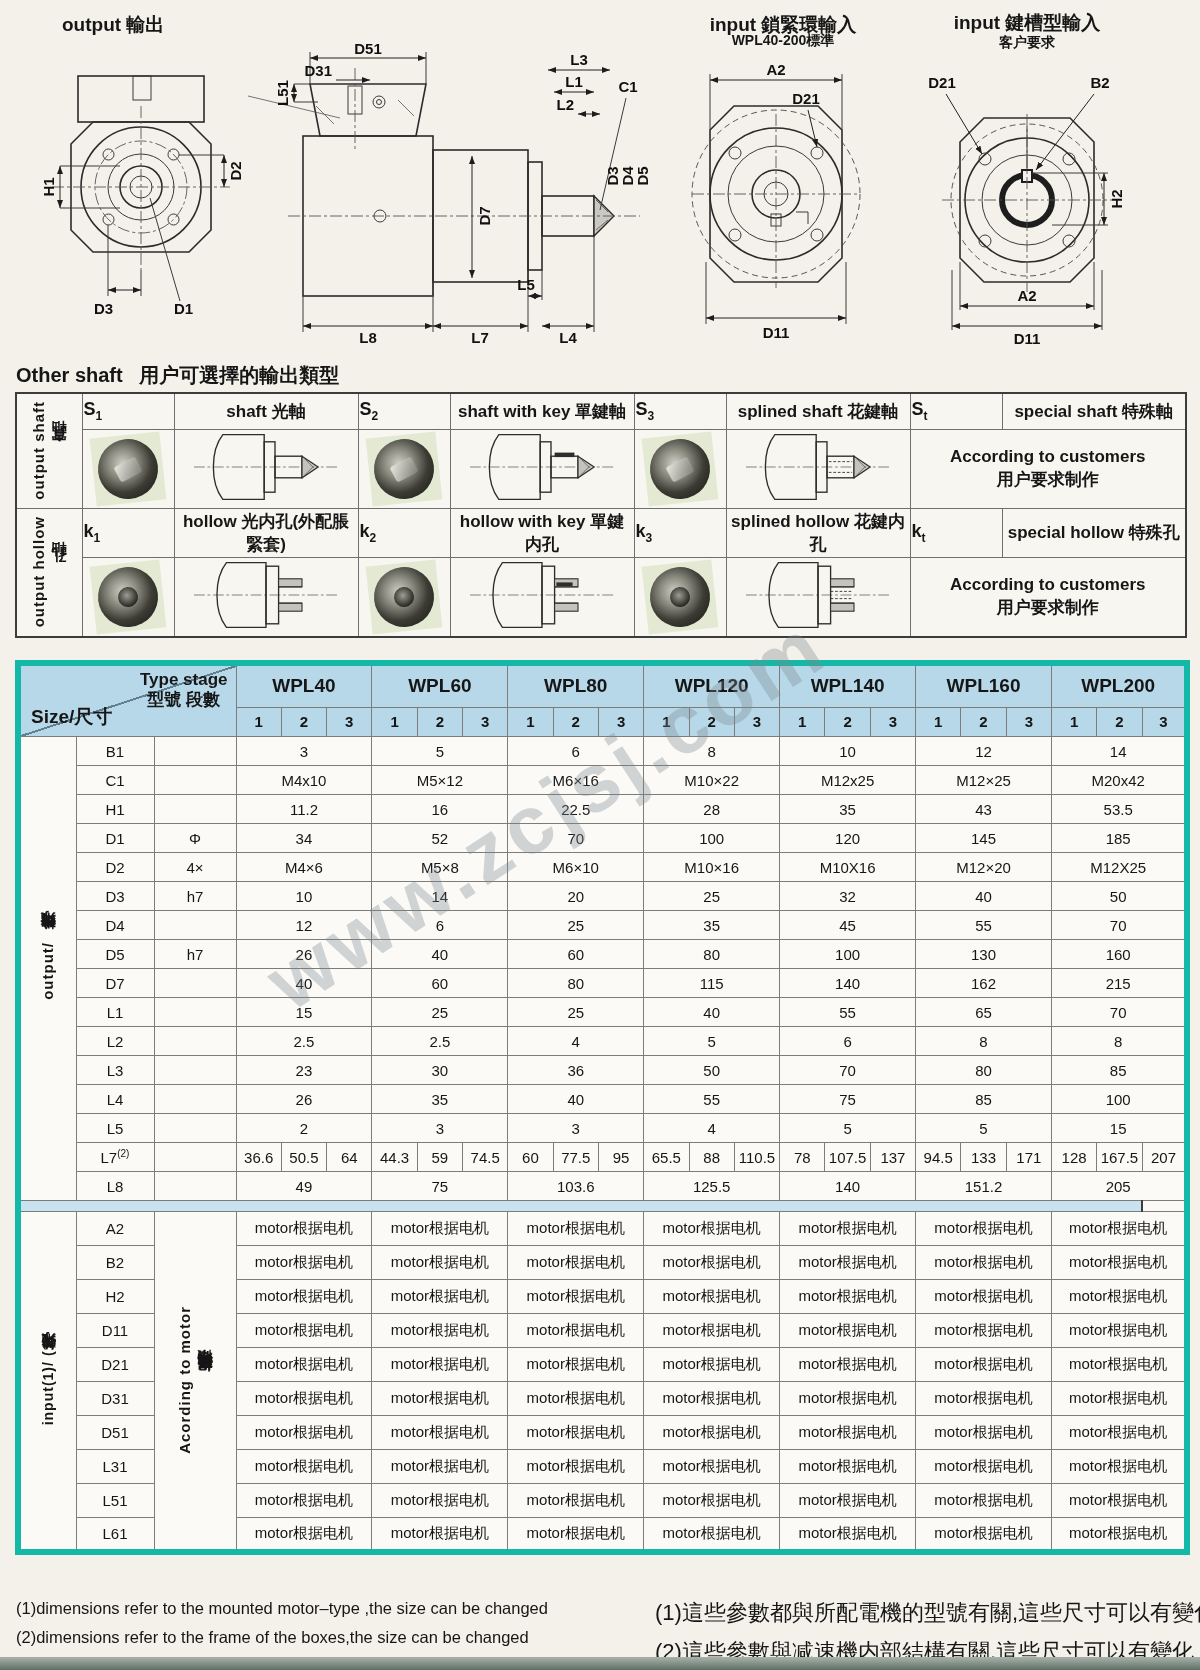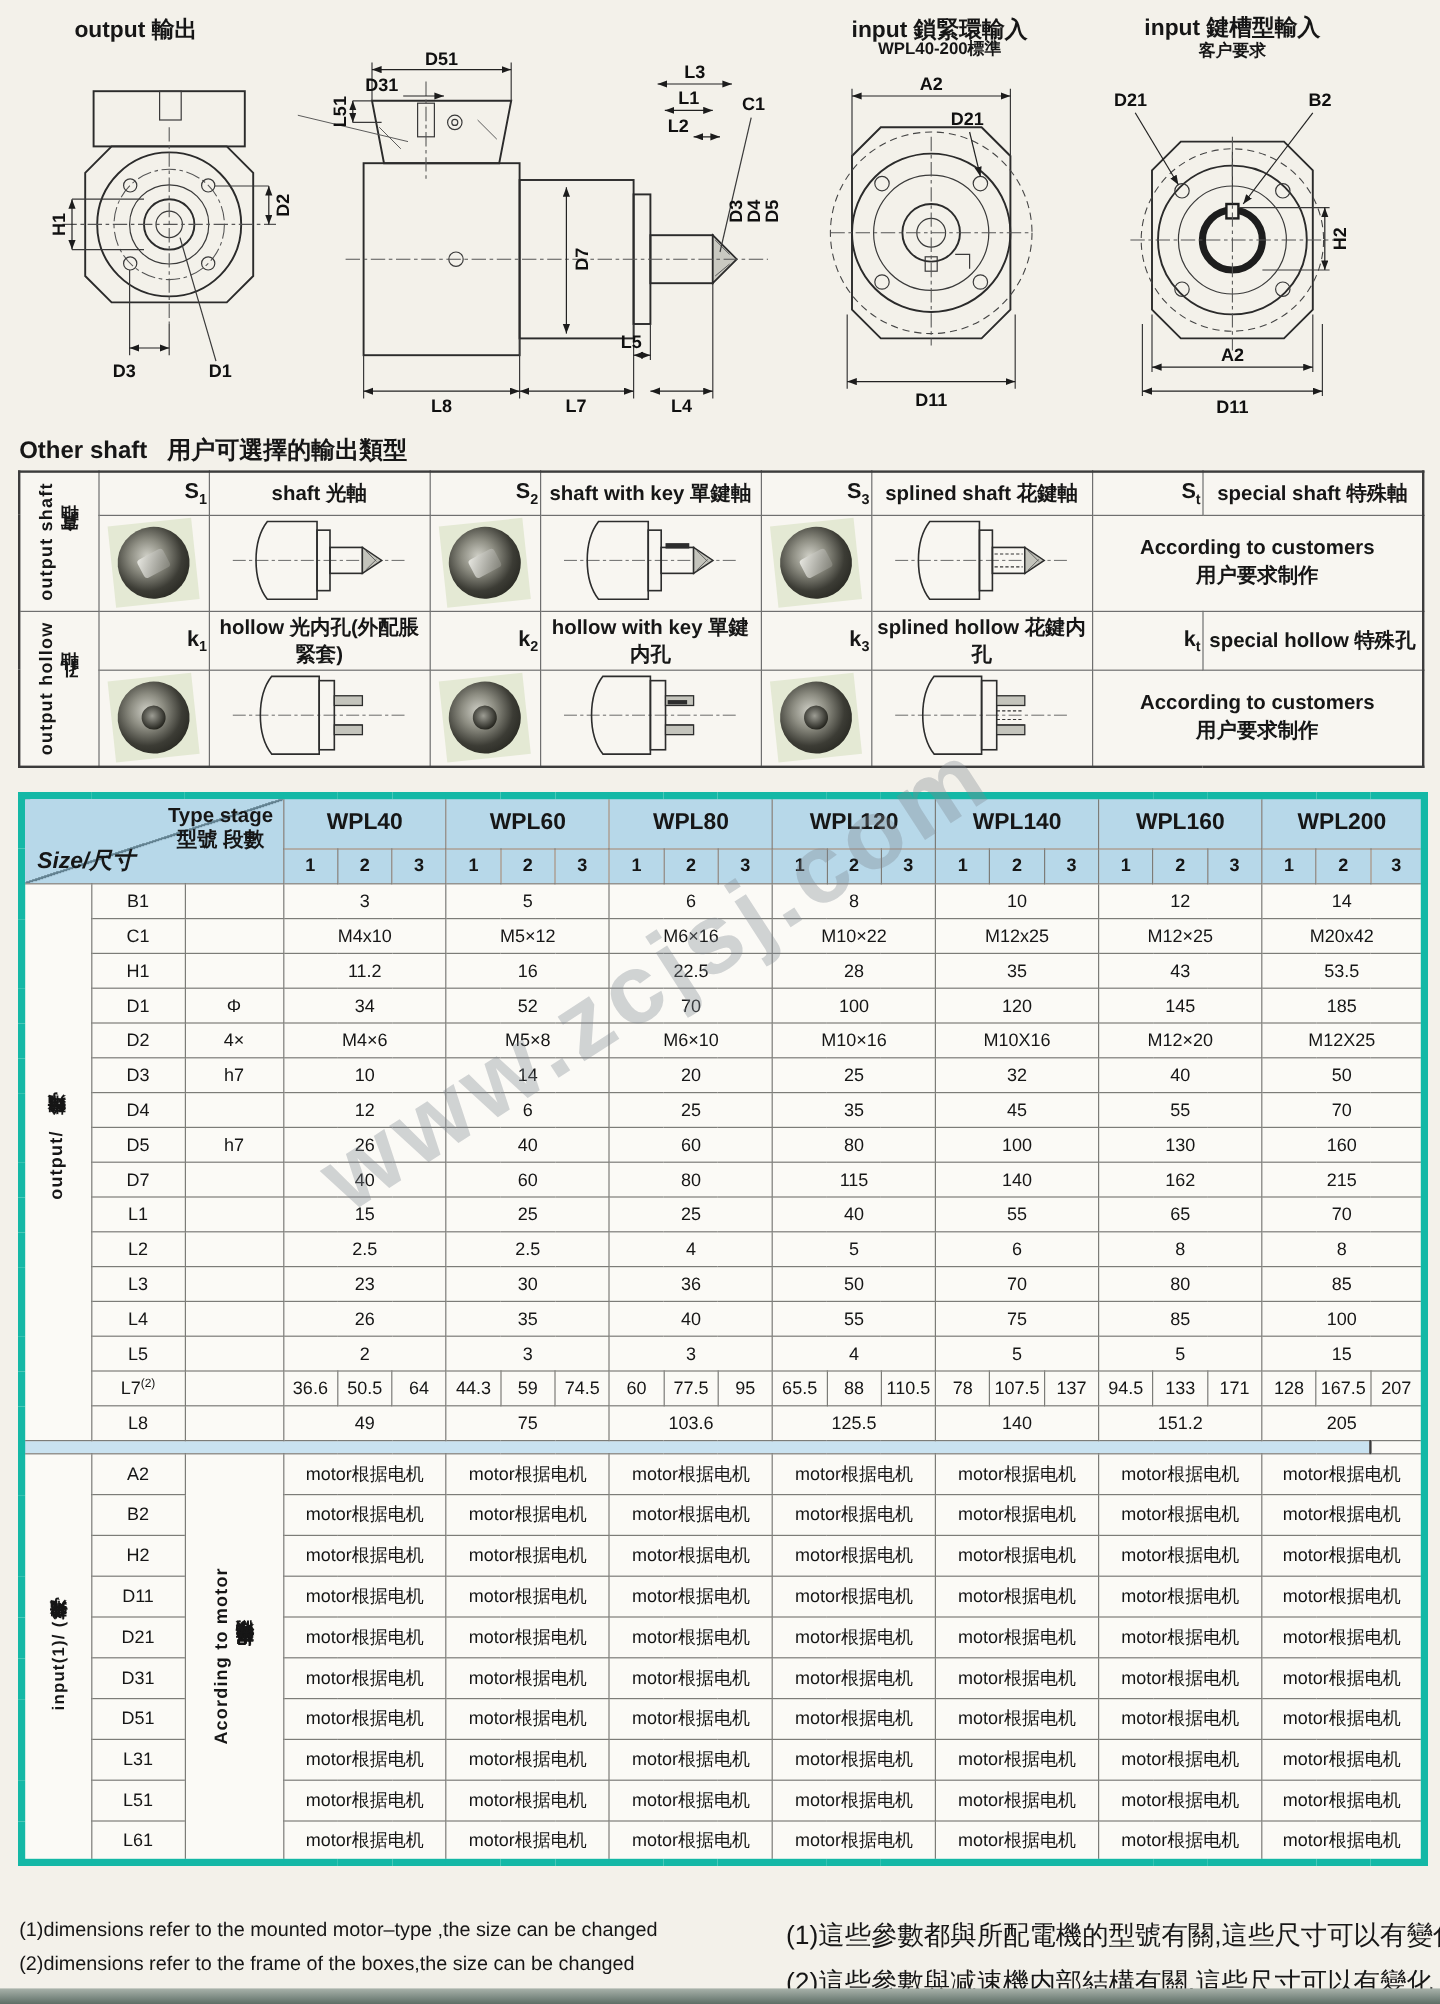--- a/index.html
+++ b/index.html
@@ -18,21 +18,21 @@
   svg .hatch{stroke:#555;stroke-width:0.8;}
   
   .other-title{position:absolute;left:16px;top:362px;font-size:20px;font-weight:bold;}
   table.shaft{position:absolute;left:15px;top:392px;width:1170px;border-collapse:collapse;
               table-layout:fixed;background:#f8f6f1;}
   table.shaft td{border:1px solid #6f6f6f;}
   table.shaft{border:2px solid #3c3c3c;}
   table.shaft td.vhead{background:#f8f6f1;}
   table.shaft tr.type-row{height:36px;}
   table.shaft tr.img-row{height:76px;}
-  td.code{font-weight:bold;font-size:18px;text-align:right;}
+  td.code{font-weight:bold;font-size:18px;text-align:left;}
   td.code sub{font-size:12px;}
   td.desc{font-weight:bold;font-size:17px;text-align:center;}
   td.special{font-weight:bold;font-size:17px;text-align:center;line-height:1.35;}
   .vwrap{display:flex;align-items:center;justify-content:center;gap:3px;height:100%;}
   .vtext{writing-mode:vertical-rl;transform:rotate(180deg);font-weight:bold;letter-spacing:1px;}
   .vtext.en{font-size:15px;}
   .vtext.zh{font-size:15px;}
   .ptile{width:70px;height:68px;background:#e4e9d4;transform:rotate(-6deg);margin:2px auto;
          display:flex;align-items:center;justify-content:center;}
   .photo{width:60px;height:60px;border-radius:50%;
@@ -44,21 +44,21 @@
                background:radial-gradient(circle at 45% 42%,#9d9d94,#20201a 75%);}
   td.dcell{text-align:center;vertical-align:middle;}
   
   table.main{position:absolute;left:15px;top:660px;width:1170px;border-collapse:collapse;
              table-layout:fixed;background:#fbfaf6;border:6px solid #14b8a6;}
   table.main th,table.main td{border:1px solid #7c7c78;padding:0 2px;overflow:hidden;}
   th.corner{background:
       linear-gradient(to bottom right,rgba(0,0,0,0) calc(50% - 1px),#61808f calc(50% - 1px),#61808f calc(50% + 1px),rgba(0,0,0,0) calc(50% + 1px)),
       #b7d8e9;position:relative;height:70px;}
   .c-top{position:absolute;right:8px;top:4px;text-align:center;font-weight:bold;font-size:17px;line-height:1.2;}
-  .c-bot{position:absolute;left:10px;bottom:6px;font-weight:bold;font-size:19px;font-style:italic;}
+  .c-bot{position:absolute;left:10px;bottom:6px;font-weight:bold;font-size:19px;}
   th.model{background:#b7d8e9;font-size:19px;font-weight:bold;height:40px;}
   th.stage{background:#b7d8e9;font-size:15px;font-weight:bold;height:28px;}
   table.main td{text-align:center;font-size:15px;}
   td.rname{font-size:16px;background:#fbfaf6;}
   td.rname sup{font-size:10px;}
   td.note{font-size:15px;}
   tr.orow{height:29px;}
   tr.irow{height:34px;}
   tr.sep td{background:#c9e2f0;height:10px;border-left:2px solid #3c3c3c;border-right:2px solid #3c3c3c;}
   td.vcell{background:#fbfaf6;}

